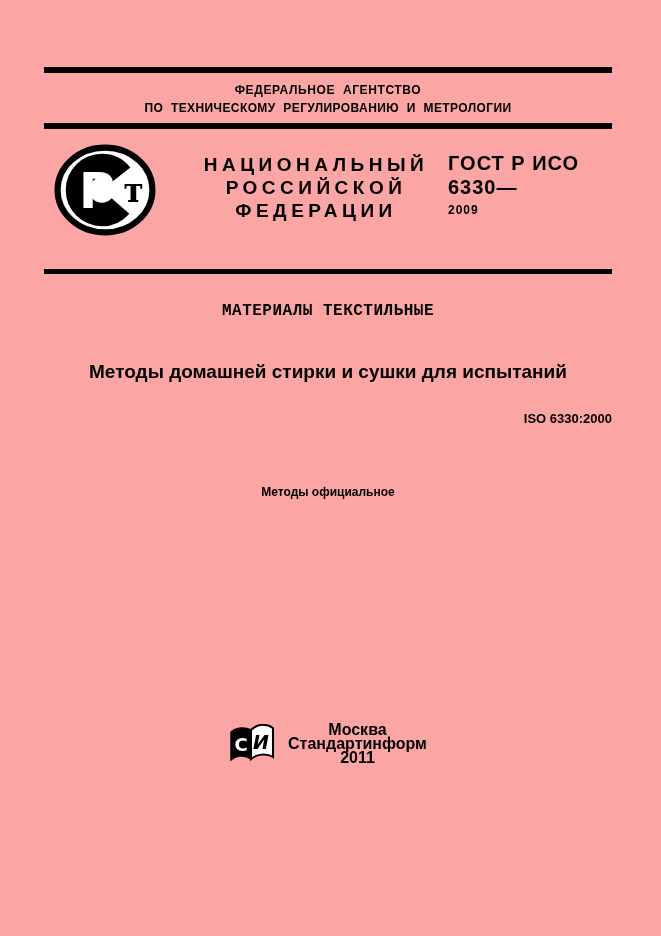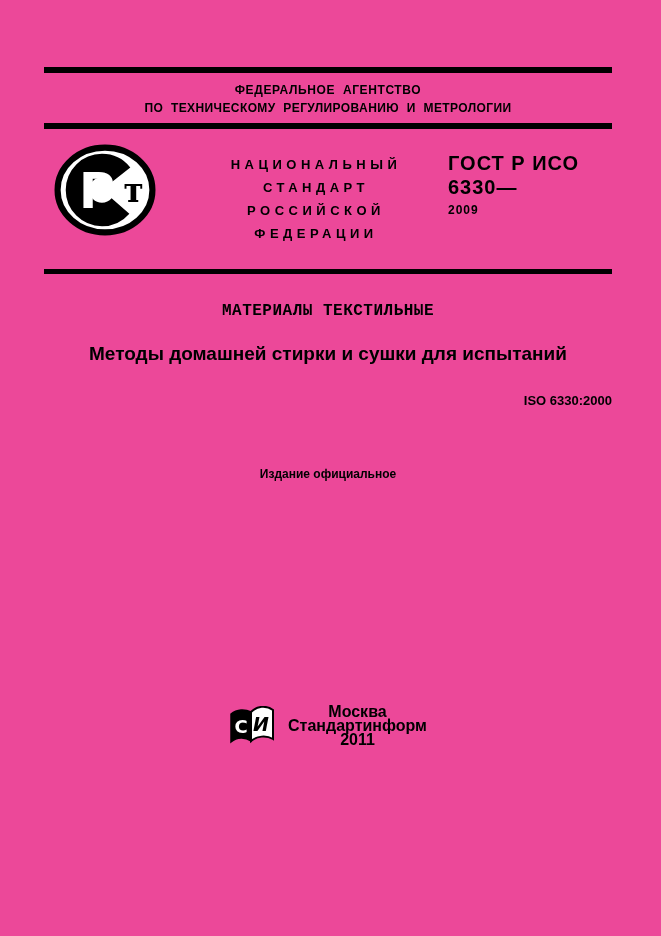--- a/index.html
+++ b/index.html
@@ -1,18 +1,18 @@
 <!DOCTYPE html>
 <html><head>
 <meta charset="utf-8">
 <style>
   html, body { margin: 0; padding: 0; background: #e8e8e8; }
   .page {
     width: 661px; height: 936px;
-    background: #ec4899;
+    background: #fca5a5;
     margin: 0 auto;
     font-family: "Liberation Sans", sans-serif;
     color: #000;
     overflow: hidden;
     position: relative;
   }
   .content { padding: 0 49px 0 44px; }
 
   .rule { background: #000; }
   .rule-1 { height: 6px; margin-top: 67px; }
@@ -21,29 +21,29 @@
 
   .agency { text-align: center; font-weight: bold; font-size: 12px; }
   .agency-line1 { margin-top: 10px; letter-spacing: 0.6px; word-spacing: 4px; }
   .agency-line2 { margin-top: 4px; letter-spacing: 0.4px; word-spacing: 4px; }
 
   .std-row { display: flex; margin-top: 14px; height: 101px; }
   .emblem-col { width: 140px; padding-left: 10px; box-sizing: border-box; }
   .emblem-col svg { width: 102px; height: 92px; margin-top: 1px; display: block; }
   .kind-col {
     flex: 1; text-align: center; font-weight: bold;
-    font-size: 13px; letter-spacing: 4.5px; padding-top: 10px;
+    font-size: 19px; letter-spacing: 4.5px; padding-top: 10px;
   }
   .kind-line { line-height: 23px; white-space: nowrap; }
   .desig-col { width: 164px; font-weight: bold; font-size: 20px; padding-top: 8px; box-sizing: border-box; }
   .desig-line { line-height: 24px; letter-spacing: 1px; white-space: nowrap; }
   .desig-year { font-size: 12px; line-height: 22px; letter-spacing: 1px; }
 
   .doc-title { margin-top: 28px; text-align: center; font-weight: bold; font-size: 16px; letter-spacing: 0.5px; font-family: Liberation Mono, monospace; }
-  .doc-subtitle { margin-top: 23px; text-align: center; font-weight: bold; font-size: 19px; }
+  .doc-subtitle { margin-top: 41px; text-align: center; font-weight: bold; font-size: 19px; }
 
   .ref-block { margin-top: 26px; text-align: right; font-weight: bold; font-size: 13px; }
   .ref-line { line-height: 20px; }
 
   .edition-note { margin-top: 56px; text-align: center; font-weight: bold; font-size: 12px; }
 
   .imprint-row { margin-top: 224px; display: flex; justify-content: center; align-items: center; gap: 13px; }
   .imprint-row svg { width: 46px; height: 40px; display: block; }
   .imprint-text { text-align: center; font-weight: bold; font-size: 16px; }
   .imprint-line { line-height: 14px; }
@@ -69,21 +69,20 @@
         <svg viewBox="0 0 100 90" xmlns="http://www.w3.org/2000/svg">
           <ellipse cx="50" cy="45" rx="46.5" ry="41.5" fill="#ffffff" stroke="#000000" stroke-width="6"></ellipse>
           <circle cx="47" cy="45" r="24" fill="none" stroke="#000000" stroke-width="23" stroke-dasharray="116.8 34" stroke-dashoffset="133.8"></circle>
           <text x="42" y="63" text-anchor="middle" font-family="DejaVu Sans, sans-serif" font-weight="bold" font-size="48" fill="#ffffff">Р</text>
           <text x="78" y="57" text-anchor="middle" font-family="DejaVu Serif, serif" font-weight="bold" font-size="32" fill="#000000">т</text>
         </svg>
       </div>
 
       <div class="kind-col">
         <div class="kind-line">НАЦИОНАЛЬНЫЙ</div>
-        <div class="kind-line">СТАНДАРТ</div>
         <div class="kind-line">РОССИЙСКОЙ</div>
         <div class="kind-line">ФЕДЕРАЦИИ</div>
       </div>
 
       <div class="desig-col">
         <div class="desig-line">ГОСТ Р ИСО</div>
         <div class="desig-line">6330—</div>
         <div class="desig-line desig-year">2009</div>
       </div>
 
@@ -92,21 +91,21 @@
     <div class="rule rule-3"></div>
 
     <div class="doc-title">МАТЕРИАЛЫ ТЕКСТИЛЬНЫЕ</div>
 
     <div class="doc-subtitle">Методы домашней стирки и сушки для испытаний</div>
 
     <div class="ref-block">
       <div class="ref-line">ISO 6330:2000</div>
     </div>
 
-    <div class="edition-note">Издание официальное</div>
+    <div class="edition-note">Методы официальное</div>
 
     <div class="imprint-row">
       <svg viewBox="0 0 46 40" xmlns="http://www.w3.org/2000/svg">
         <path d="M44 4 C37 -1 28 0 22 6 L22 35 C28 30 37 29 44 33 Z" fill="#ffffff" stroke="#000000" stroke-width="2"></path>
         <path d="M2 8 C8 3 16 3 22 6 L22 35 C16 31 8 31 2 36 Z" fill="#000000" stroke="#000000" stroke-width="1.5"></path>
         <text x="12" y="27" text-anchor="middle" font-family="DejaVu Sans, sans-serif" font-weight="bold" font-size="18" fill="#ffffff">С</text>
         <text x="32" y="25" text-anchor="middle" font-family="DejaVu Sans, sans-serif" font-weight="bold" font-style="italic" font-size="19" fill="#000000">И</text>
       </svg>
       <div class="imprint-text">
         <div class="imprint-line">Москва</div>

